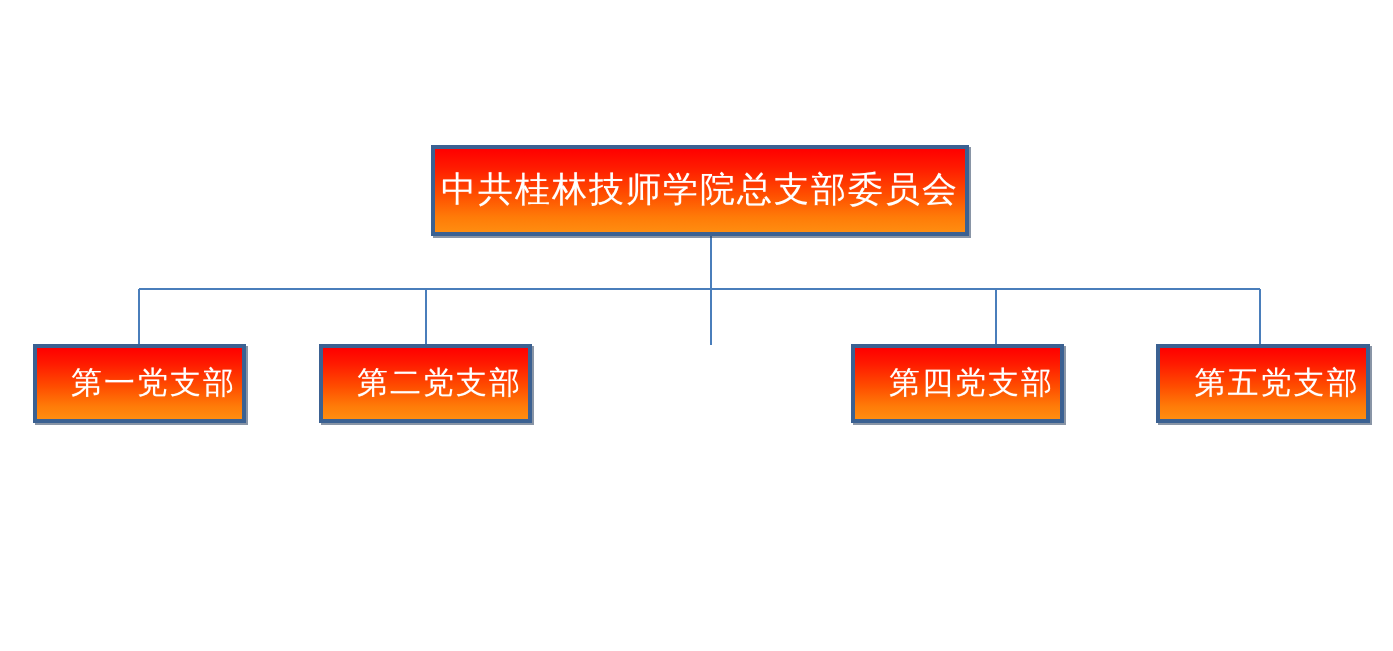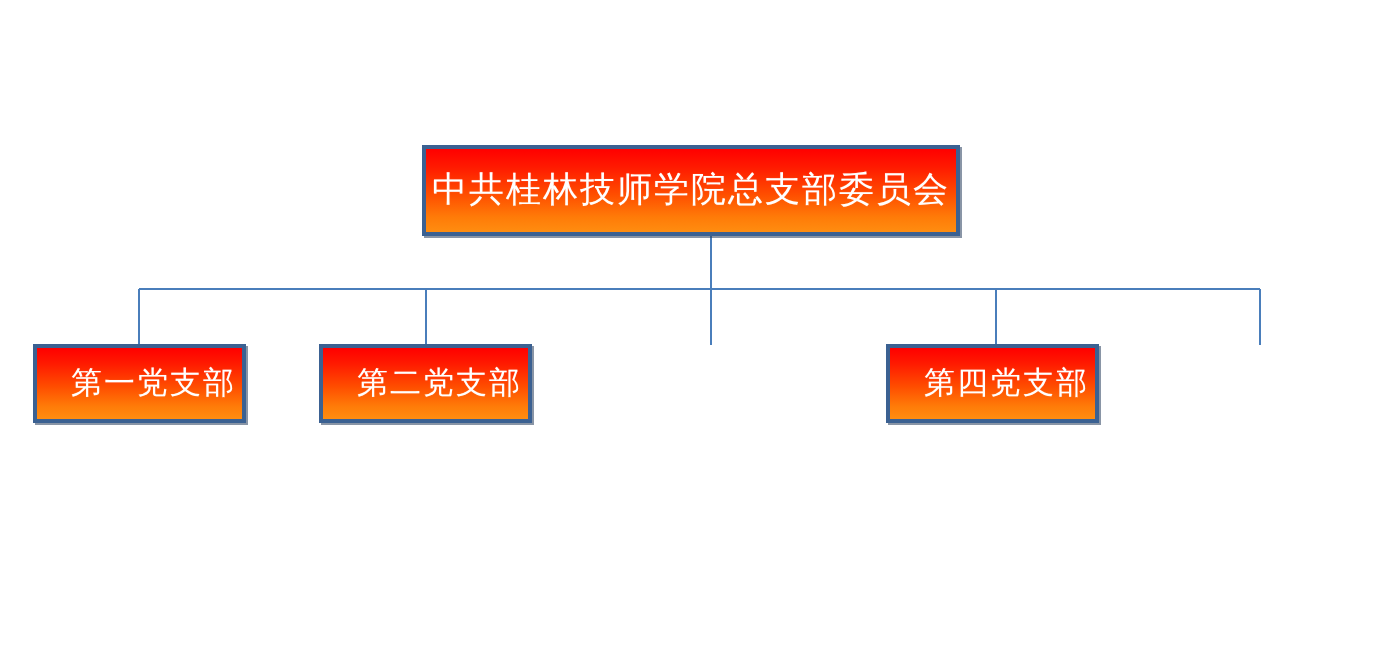--- a/index.html
+++ b/index.html
@@ -50,21 +50,21 @@
     font-family: "Liberation Serif", "DejaVu Serif", serif;
     font-weight: 400;
     line-height: 1.1;
     letter-spacing: 2px;
     white-space: nowrap;
     text-shadow: 0 0 1px rgba(255,255,255,0.35);
   }
 
   
   #node-root {
-    left: 422px;
+    left: 431px;
     top: 145px;
     width: 538px;
     height: 91px;
     align-items: center;
   }
   #node-root .node-label {
     font-size: 35px;
   }
 
   
@@ -73,21 +73,21 @@
     height: 79px;
   }
   .node-child .node-label {
     font-size: 31px;
     margin-left: 28px;
   }
 
   #node-child-0 { left: 33px;   width: 213px; }
   #node-child-1 { left: 319px;  width: 213px; align-items: center; }
   #node-child-2 { left: 604px;  width: 213px; }
-  #node-child-3 { left: 886px;  width: 213px; }
+  #node-child-3 { left: 851px;  width: 213px; }
   #node-child-4 { left: 1156px; width: 214px; }
 </style>
 </head>
 <body>
 
 <div id="org-chart">
 
   <svg id="connector-layer" viewBox="0 0 1393 651" width="1393" height="651" xmlns="http://www.w3.org/2000/svg">
     <g stroke="#4A7EBB" stroke-width="1.6" fill="none" shape-rendering="crispEdges">
       <line x1="711" y1="236" x2="711" y2="289"></line>
@@ -110,14 +110,17 @@
 
   <div class="node node-child" id="node-child-1">
     <span class="node-label">第二党支部</span>
   </div>
 
 
   <div class="node node-child" id="node-child-3">
     <span class="node-label">第四党支部</span>
   </div>
 
+  <div class="node node-child" id="node-child-4">
+    <span class="node-label">第五党支部</span>
+  </div>
 
 </div>
 
 </body></html>

